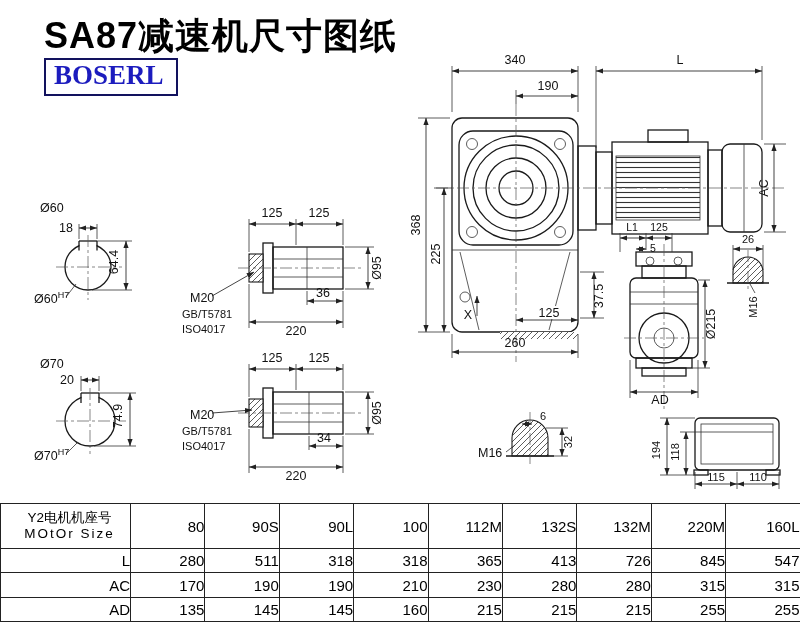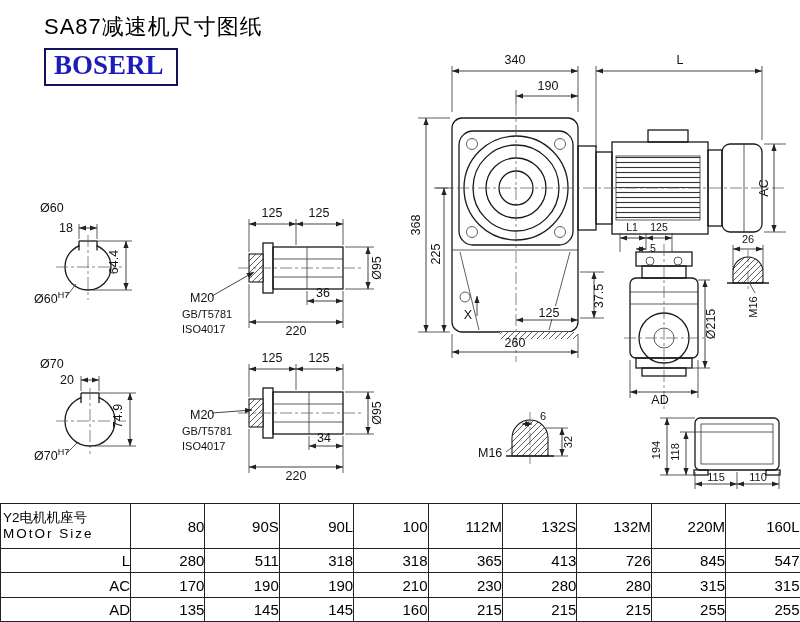--- a/index.html
+++ b/index.html
@@ -1,19 +1,19 @@
 <!DOCTYPE html>
 <html><head>
 <meta charset="utf-8">
 <style>
   html,body{margin:0;padding:0}
   body{width:800px;height:622px;background:#fff;position:relative;overflow:hidden;
        font-family:"Liberation Sans",sans-serif;color:#000}
-  .title{position:absolute;left:44px;top:12px;font-size:22px;font-weight:normal;letter-spacing:1px;white-space:nowrap}
-  .logo{position:absolute;left:44px;top:48px;border:2px solid #12125e;background:#fff;
+  .title{position:absolute;left:44px;top:12px;font-size:36px;font-weight:bold;letter-spacing:1px;white-space:nowrap}
+  .logo{position:absolute;left:44px;top:58px;border:2px solid #12125e;background:#fff;
         padding:1px 12px 3px 8px;color:#1c1cbe;font-family:"Liberation Serif",serif;
         font-weight:bold;font-size:27px;line-height:1.1}
   .drawing{position:absolute;left:0;top:0}
 
   
   .o   {fill:none;stroke:#1a1a1a;stroke-width:1.3}
   .th  {fill:none;stroke:#333;stroke-width:0.8}
   .d   {fill:none;stroke:#222;stroke-width:0.85}
   .dm  {marker-start:url(#arw);marker-end:url(#arw)}
   .me  {marker-end:url(#arw)}
@@ -22,21 +22,21 @@
   .wf  {fill:#fff;stroke:none}
   svg text{font-family:"Liberation Sans",sans-serif;font-size:12.5px;fill:#111}
   .mid{text-anchor:middle}
   .ts{font-size:11px}
   .tt{font-size:10.5px}
 
   
   table.spec{position:absolute;left:0;top:503px;width:800px;height:119px;
              border-collapse:collapse;table-layout:fixed;font-size:15px;background:#fff}
   .spec th,.spec td{border:1px solid #222;text-align:right;padding:0;font-weight:normal;overflow:hidden}
-  .spec .hcell{font-size:13.5px;line-height:1.2;text-align:left;padding-left:2px}
+  .spec .hcell{font-size:13.5px;line-height:1.2;text-align:center;padding-left:8px}
   .spec .hcell .line2{letter-spacing:2px}
 </style>
 </head>
 <body>
 
 <div class="title">SA87减速机尺寸图纸</div>
 <div class="logo">
   <span>BOSERL</span>
 </div>
 

